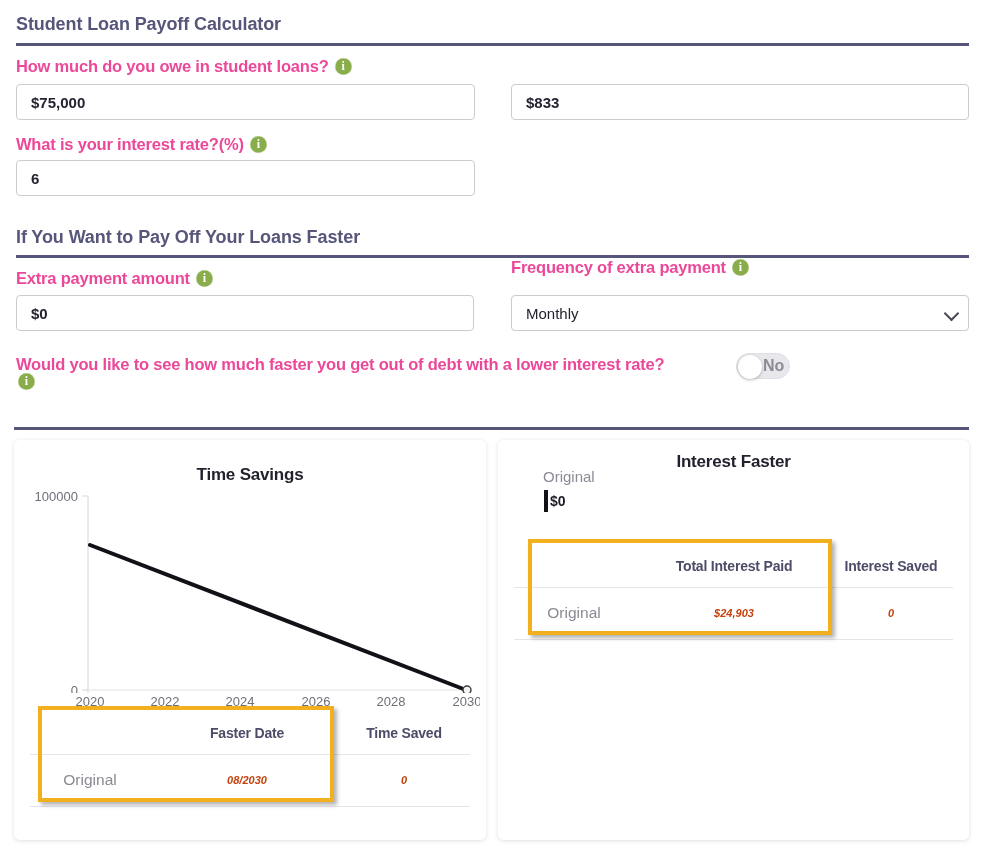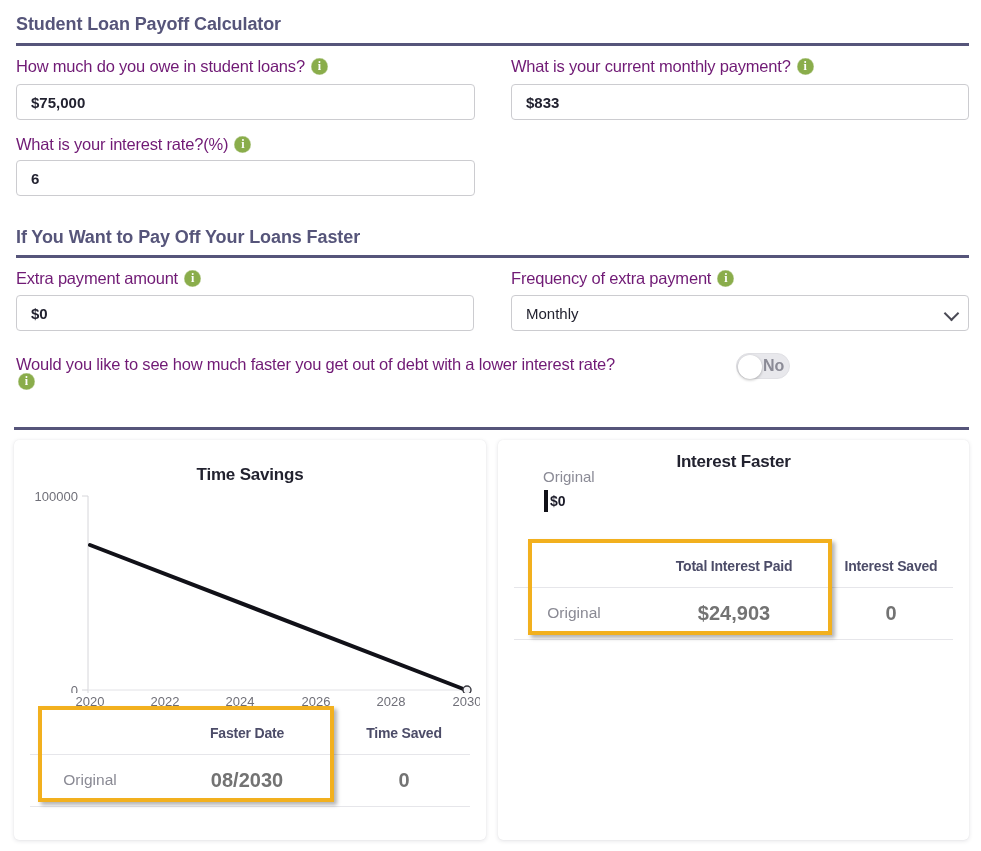--- a/index.html
+++ b/index.html
@@ -25,22 +25,22 @@
     height: 3px;
     background: #56557a;
     left: 16px;
     right: 12px;
   }
 
   
   .field-label {
     position: absolute;
     font-size: 16.5px;
-    font-weight: normal;
-    color: #701a75;
+    font-weight: bold;
+    color: #ec4899;
     white-space: nowrap;
     letter-spacing: -0.2px;
   }
 
   
   .info-icon {
     display: inline-block;
     width: 17px; height: 17px;
     border-radius: 50%;
     background: #8aad4b;
@@ -189,24 +189,25 @@
     color: #4c4c68;
     text-align: center;
     letter-spacing: -0.2px;
   }
   .td-name {
     font-size: 15.5px;
     color: #8a8a94;
     text-align: center;
   }
   .td-val {
-    font-size: 20px;
-    font-weight: bold;
-    color: #737373;
-    text-align: center;
+    font-size: 11px;
+    font-weight: bold;
+    color: #c2410c;
+    text-align: center;
+    font-style: italic;
   }
 
   
   .highlight-box {
     position: absolute;
     border: 4px solid #f2b01e;
     background: transparent;
     box-shadow: 3px 3px 4px rgba(0,0,0,0.30);
     pointer-events: none;
   }
@@ -217,39 +218,36 @@
 <div class="page">
 
   <div class="section-head" style="left:16px; top:14px;">Student Loan Payoff Calculator</div>
   <div class="section-rule" style="top:43px;"></div>
 
   <div class="field-label" style="left:16px; top:57px;">
     <span>How much do you owe in student loans?</span><span class="info-icon"></span>
   </div>
   <input class="text-input" style="left: 16px; top: 84px; width: 459px;" value="$75,000">
 
-  <div class="field-label" style="left:511px; top:57px;">
-    <span>What is your current monthly payment?</span><span class="info-icon"></span>
-  </div>
   <input class="text-input" style="left: 511px; top: 84px; width: 458px;" value="$833">
 
   <div class="field-label" style="left:16px; top:135px;">
     <span>What is your interest rate?(%)</span><span class="info-icon"></span>
   </div>
   <input class="text-input" style="left: 16px; top: 160px; width: 459px;" value="6">
 
   <div class="section-head" style="left:16px; top:227px;">If You Want to Pay Off Your Loans Faster</div>
   <div class="section-rule" style="top:255px;"></div>
 
   <div class="field-label" style="left:16px; top:269px;">
     <span>Extra payment amount</span><span class="info-icon"></span>
   </div>
   <input class="text-input" style="left: 16px; top: 295px; width: 458px;" value="$0">
 
-  <div class="field-label" style="left:511px; top:269px;">
+  <div class="field-label" style="left:511px; top:258px;">
     <span>Frequency of extra payment</span><span class="info-icon"></span>
   </div>
   <select class="select-input" style="left:511px; top:295px; width:458px;">
     <option>Monthly</option>
   </select>
   <span class="select-arrow" style="left:946px; top:308px;"></span>
 
   <div class="field-label" style="left:16px; top:353px; max-width:700px; white-space:normal; line-height:22px;">
     <span>Would you like to see how much faster you get out of debt with a lower interest rate?</span>
   </div>

